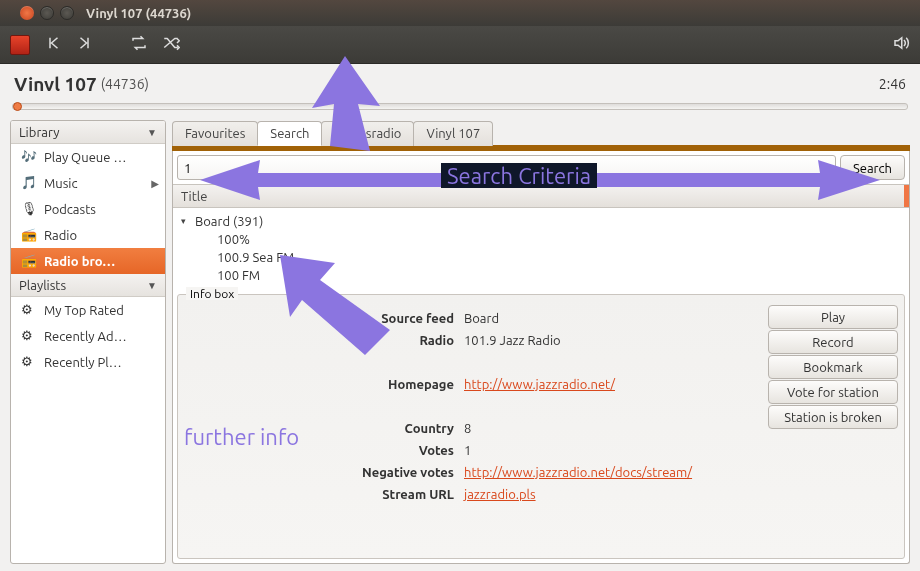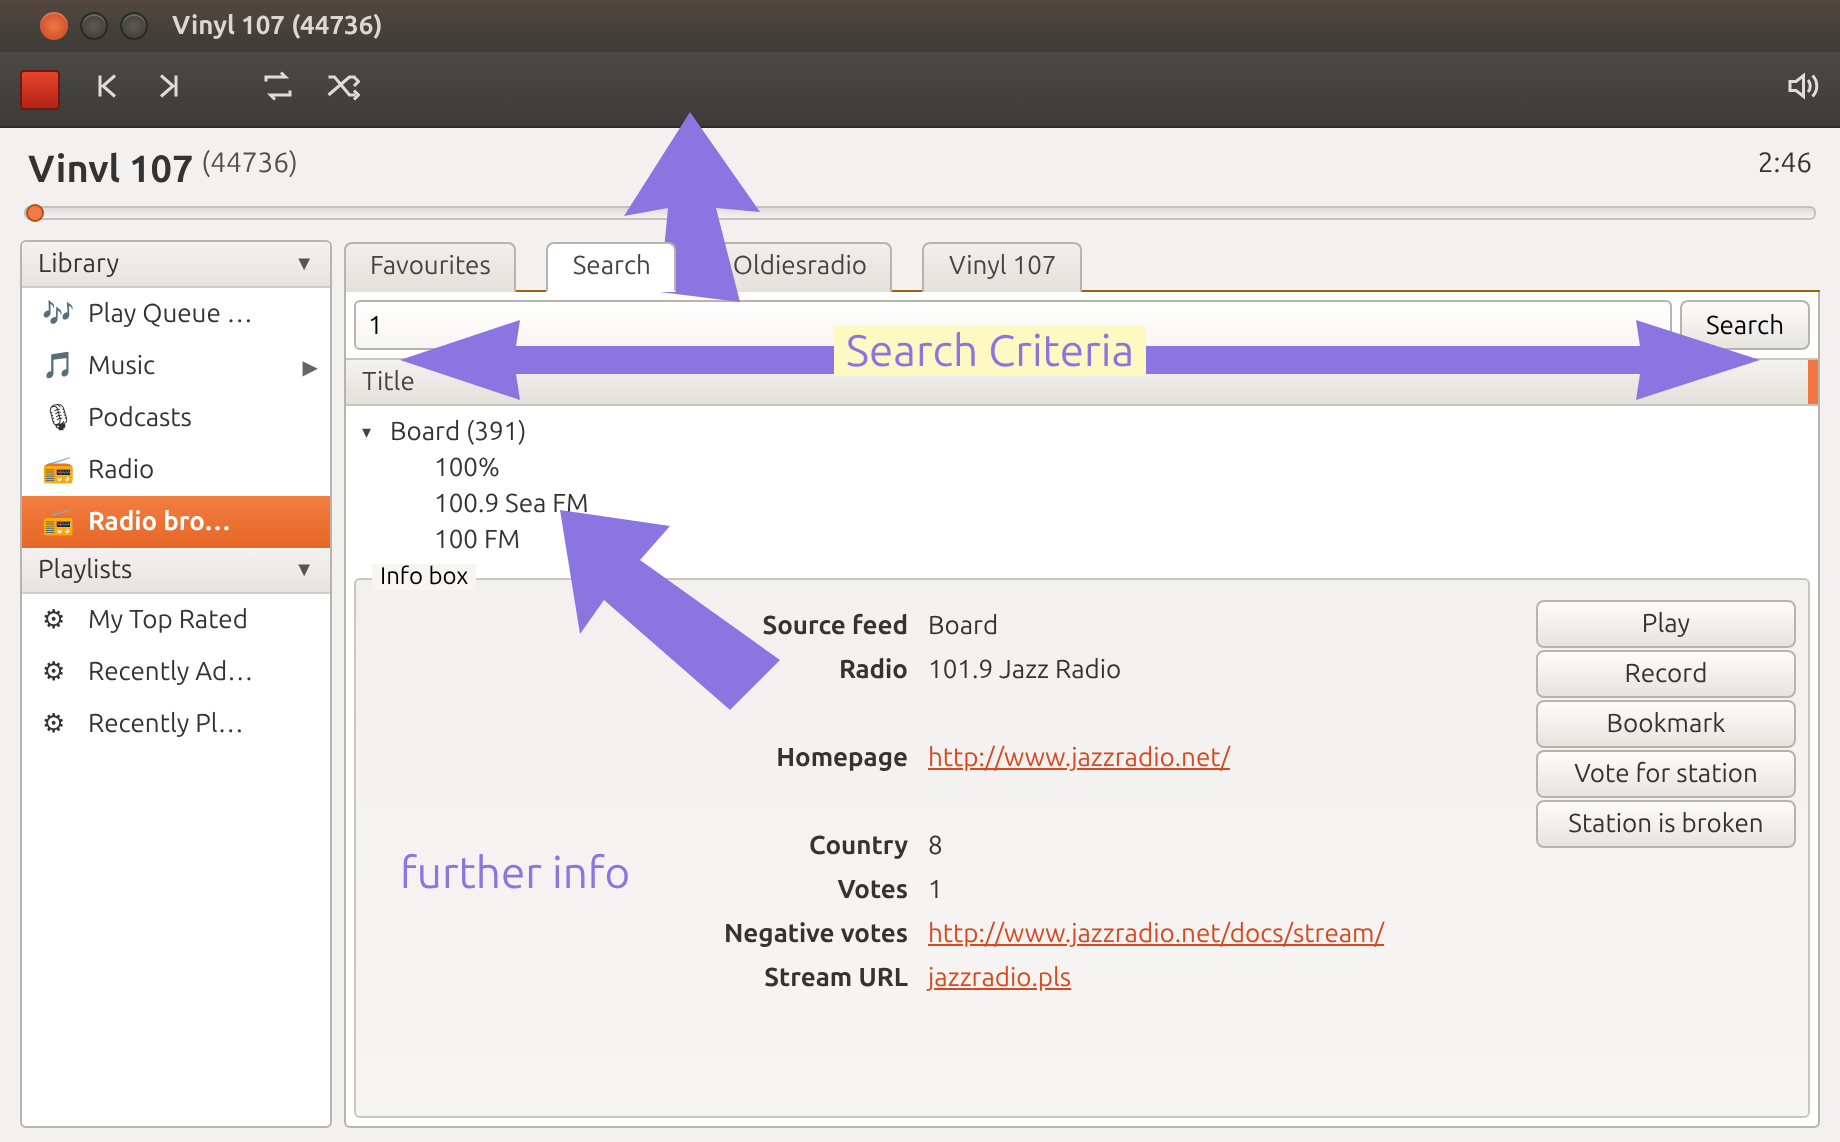--- a/index.html
+++ b/index.html
@@ -11,38 +11,38 @@
 .winbtn.close { background:radial-gradient(#f07746,#c74420); }
 .winbtn.min,.winbtn.max { background:radial-gradient(#5c5953,#3c3b37); border:1px solid #2b2a27; }
 .titletxt { font-weight:bold; font-size:13px; color:#dcd7cf; }
 
 .toolbar { height:38px; background:linear-gradient(#4a4945,#3c3b37); border-bottom:1px solid #2b2a27; display:flex; align-items:center; padding:0 10px; gap:14px; }
 .toolbar .stop { width:20px; height:20px; background:linear-gradient(#e7432a,#b22316); border:1px solid #701810; border-radius:2px; }
 .tbicon { color:#ddd; font-size:16px; }
 .tbicon svg { width:18px; height:18px; stroke:#ddd; fill:none; stroke-width:2; }
 .spacer { flex:1; }
 
-.header { padding:9px 14px 4px; display:flex; align-items:flex-start; }
+.header { padding:9px 14px 4px; display:flex; align-items:center; }
 .header .track { font-size:19px; font-weight:bold; color:#333; }
 .header .extra { font-size:14px; color:#505050; margin-left:4px; }
 .header .time { font-size:14px; color:#333; }
 .progress { height:7px; margin:4px 12px 10px; background:linear-gradient(#dedcda,#f5f4f2); border:1px solid #c4c0bb; border-radius:3px; position:relative; }
 .progress .thumb { position:absolute; left:0; top:-2px; width:9px; height:9px; border-radius:50%; background:#ef7c45; border:1px solid #b94c19; }
 
 .body { display:flex; padding:0 10px 10px; height:454px; gap:6px; }
 .sidebar { width:156px; border:1px solid #b8b3ad; background:#fff; border-radius:3px; overflow:hidden; }
 .shead { background:linear-gradient(#f4f2f0,#e6e3df); padding:4px 8px; font-weight:normal; color:#333; display:flex; align-items:center; border-bottom:1px solid #d0ccc6; }
 .shead .tri { margin-left:auto; font-size:10px; color:#555; }
 .sitem { padding:5px 6px 5px 10px; display:flex; align-items:center; gap:7px; color:#333; cursor:default; }
 .sitem.sel { background:linear-gradient(#f17e40,#e66627); color:#fff; font-weight:bold; }
 .sitem .ico { width:16px; height:16px; font-size:13px; }
 .sitem .arrow { margin-left:auto; font-size:10px; color:#666; }
 
 .main { flex:1; display:flex; flex-direction:column; }
-.tabs { display:flex; border-bottom:1px solid #a16207;gap:16px; }
+.tabs { display:flex; border-bottom:6px solid #a16207; }
 .tab { padding:4px 12px 5px; background:linear-gradient(#f1efec,#e4e0db); border:1px solid #b8b3ad; border-bottom:none; border-radius:4px 4px 0 0; margin-right:-1px; color:#444; position:relative; top:1px; }
 .tab.active { background:#fff; border-bottom:1px solid #fff; z-index:2; }
 .panel { flex:1; background:#fff; border:1px solid #b8b3ad; border-top:none; border-radius:0 0 3px 3px; display:flex; flex-direction:column; }
 
 .srow { display:flex; padding:4px; gap:4px; }
 .srch { flex:1; height:25px; padding:2px 6px; background:linear-gradient(#fff,#f6f5f3); border:1px solid #b8b3ad; border-radius:3px; font-size:13px; }
 .sbtn { padding:2px 12px; background:linear-gradient(#fdfcfb,#e7e4df); border:1px solid #b8b3ad; border-radius:4px; font-size:13px; }
 
 .colhead { background:linear-gradient(#f4f2f0,#e4e0db); border-top:1px solid #c8c4be; border-bottom:1px solid #c8c4be; padding:4px 8px; color:#444; position:relative; }
 .colhead::after { content:""; position:absolute; right:0; top:0; width:5px; height:100%; background:#f07644; }
@@ -212,17 +212,17 @@
     </div>
   </div>
 </div>
 
 <svg class="arrow-a" style="left:300px;top:56px;width:90px;height:100px">
     <polygon points="45,0 80,50 58,48 70,95 30,90 34,48 12,52" fill="#8b75e0"></polygon>
   </svg>
 <svg class="arrow-a" style="left:200px;top:160px;width:680px;height:40px">
     <polygon points="0,20 60,0 58,13 620,13 618,0 680,20 618,40 620,27 58,27 60,40" fill="#8b75e0"></polygon>
   </svg>
-<span class="annot" style="left:417px;top:163px;background:#fef9c3;padding:0 6px">Search Criteria</span>
+<span class="annot" style="left:441px;top:163px;background:#0f172a;padding:0 6px">Search Criteria</span>
 <svg class="arrow-a" style="left:280px;top:255px;width:120px;height:100px">
     <polygon points="0,0 55,8 40,25 110,75 85,100 22,45 10,62" fill="#8b75e0"></polygon>
   </svg>
-<span class="annot" style="left:200px;top:424px">further info</span>
+<span class="annot" style="left:184px;top:424px">further info</span>
 
 </body></html>

